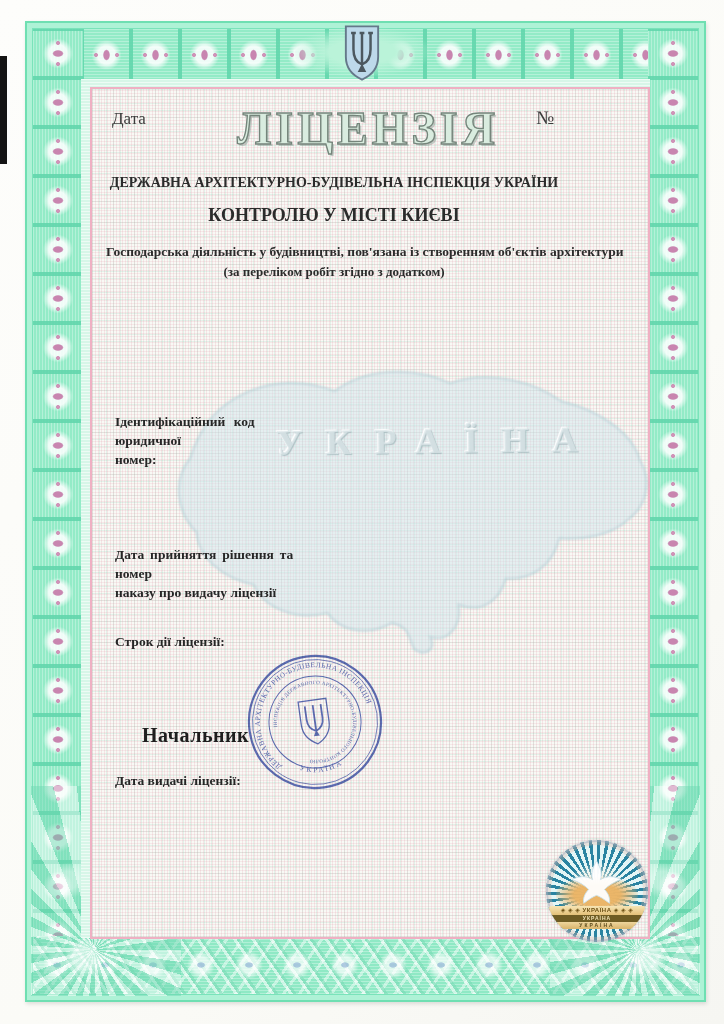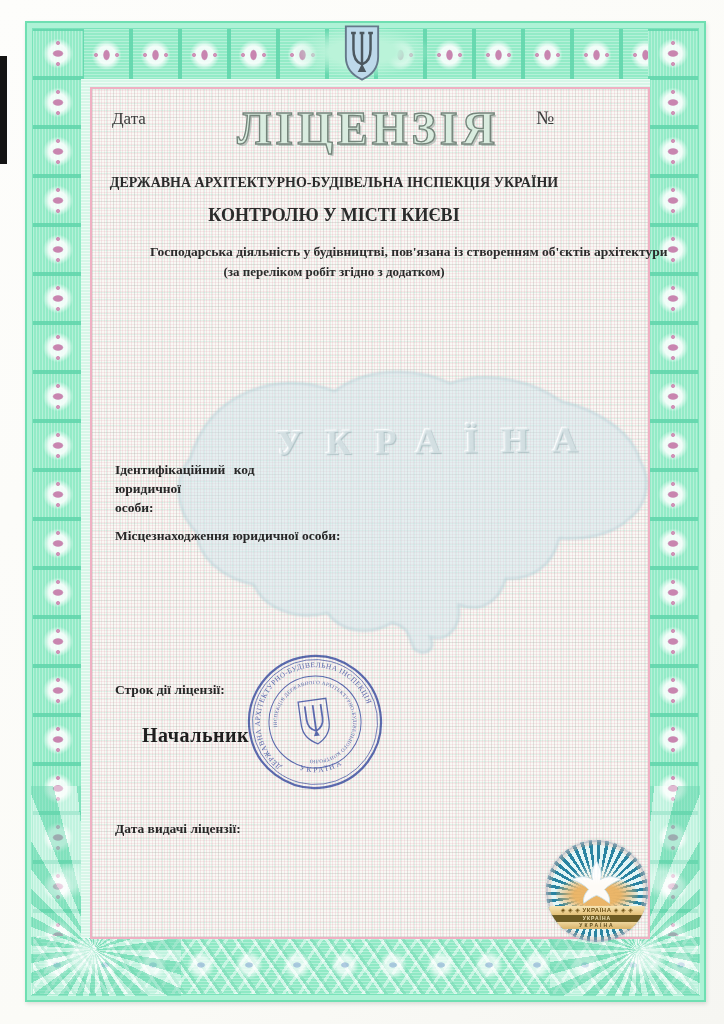--- a/index.html
+++ b/index.html
@@ -106,25 +106,25 @@
     left:90px;top:102px;width:556px;text-align:center;
     font-size:46px;letter-spacing:4px;font-weight:bold;white-space:nowrap;
     color:#d9ecdf;
     -webkit-text-stroke:1.4px #75857b;
     text-shadow:2px 2px 0 rgba(130,150,142,.45), -1px -1px 0 rgba(255,255,255,.8);
   }
   .hdr{left:90px;width:456px;text-align:center;font-weight:bold;white-space:nowrap;margin-left:16px;}
   .h1{top:175px;font-size:14px;}
   .h2{top:194px;font-size:18px;}
   .h3{top:205px;font-size:18px;}
-  .h4{top:244px;font-size:13.5px;padding-left:44px;}
+  .h4{top:244px;font-size:13.5px;}
   .h5{top:264px;font-size:13px;text-align:center;}
 
   
-  .lbl{font-weight:bold;font-size:13.5px;line-height:19px;color:#262626;margin-top:48px;}
+  .lbl{font-weight:bold;font-size:13.5px;line-height:19px;color:#262626;}
   .f-id{left:115px;top:412px;width:208px;}
   .f-id .j{word-spacing:5px;display:block;}
   .f-loc{left:115px;top:478px;}
   .f-dec{left:115px;top:545px;width:208px;}
   .f-dec .j{word-spacing:2.5px;display:block;}
   .f-valid{left:115px;top:632px;text-align:center;}
   .f-chief{left:113px;top:724px;font-size:20px;font-weight:bold;letter-spacing:.5px;color:#1e1e1e;margin-left:29px;}
   .f-issue{left:115px;top:771px;font-family:Liberation Serif, serif;}
 
   
@@ -194,23 +194,26 @@
   <div class="abs t-title">ЛІЦЕНЗІЯ</div>
   <div class="abs t-number">№</div>
 
   <div class="abs hdr h1">ДЕРЖАВНА АРХІТЕКТУРНО-БУДІВЕЛЬНА ІНСПЕКЦІЯ УКРАЇНИ</div>
   <div class="abs hdr h3">КОНТРОЛЮ У МІСТІ КИЄВІ</div>
   <div class="abs hdr h4">Господарська діяльність у будівництві, пов'язана із створенням об'єктів архітектури</div>
   <div class="abs hdr h5">(за переліком робіт згідно з додатком)</div>
 
   <div class="abs lbl f-id">
     <span class="j">Ідентифікаційний код юридичної</span>
-    <span>особи:</span>
-  </div>
-  <div class="abs lbl f-loc">Місцезнаходження юридичної особи:</div>
+    <span>номер:</span>
+  </div>
+  <div class="abs lbl f-dec">
+    <span class="j">Дата прийняття рішення та номер</span>
+    <span>наказу про видачу ліцензії</span>
+  </div>
   <div class="abs lbl f-valid">Строк дії ліцензії:</div>
   <div class="abs f-chief">Начальник</div>
   <div class="abs lbl f-issue">Дата видачі ліцензії:</div>
 
   <svg class="abs stamp" width="150" height="150" viewBox="0 0 150 150">
     <defs>
       <path id="arcTop" d="M 36,114 A 55,55 0 1 1 114,114" fill="none"></path>
       <path id="arcBottom" d="M 31,100 A 51,51 0 0 0 119,100" fill="none"></path>
       <path id="circInner" d="M 37,75 A 38,38 0 1 1 113,75 A 38,38 0 1 1 37,75" fill="none"></path>
     </defs>

